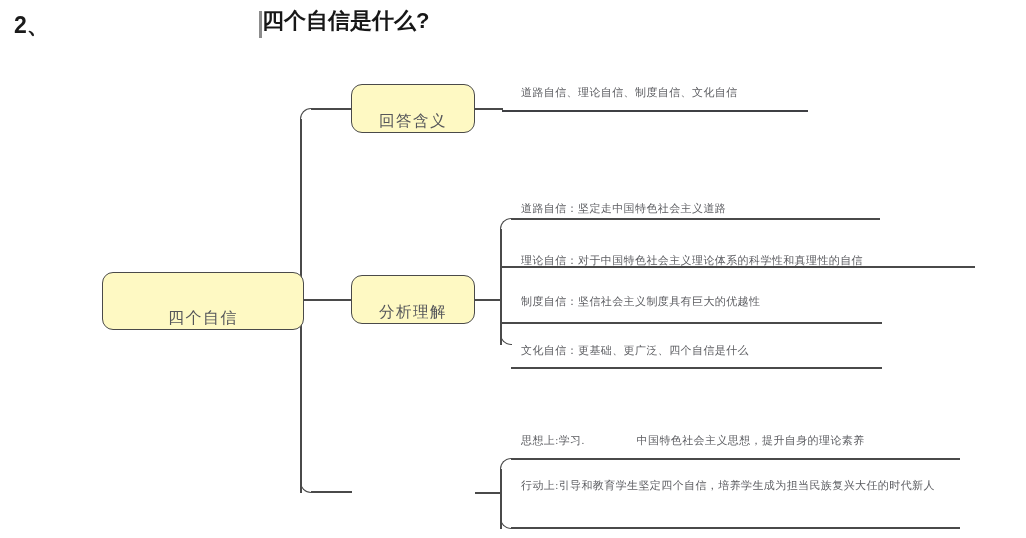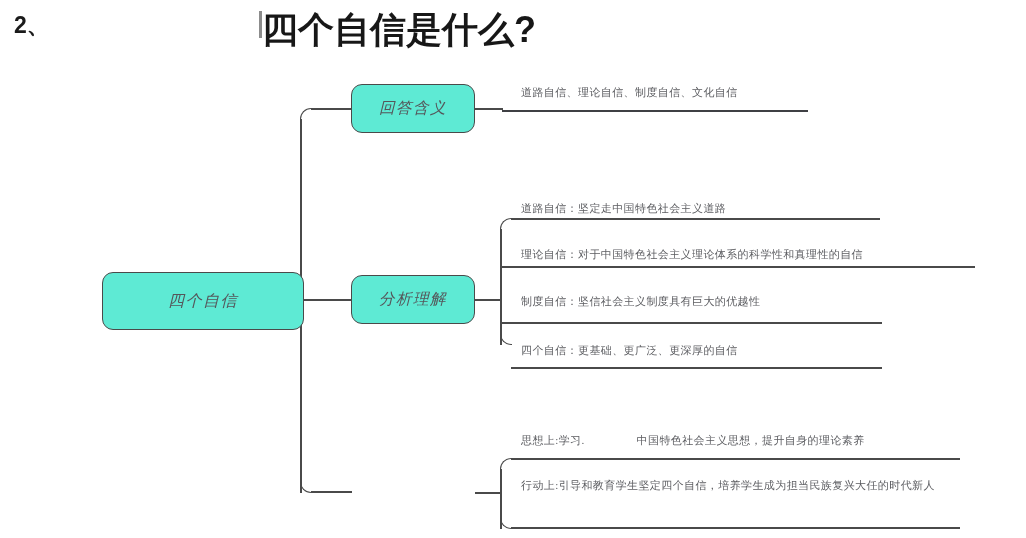--- a/index.html
+++ b/index.html
@@ -28,48 +28,47 @@
     font-size: 23px;
     color: #1b1b1b;
     letter-spacing: 0px;
   }
   .hdr-title {
     position: absolute;
     left: 262px;
     top: 6px;
     font-family: "Liberation Sans", sans-serif;
     font-weight: bold;
-    font-size: 36px;
+    font-size: 22px;
     color: #171717;
     white-space: nowrap;
   }
   .hdr-bar {
     position: absolute;
     left: 259px;
     top: 11px;
     width: 3px;
     height: 27px;
     background: #8c8c8c;
   }
 
   
   .node {
     position: absolute;
     box-sizing: border-box;
     border: 1.6px solid #4a4a4a;
     border-radius: 11px;
-    background: #5eead4;
+    background: #fef9c3;
     display: flex;
-    align-items: center;
+    align-items: flex-end;
     justify-content: center;
     color: #55565a;
     font-size: 15.5px;
     letter-spacing: 1.5px;
     white-space: nowrap;
-    font-style: italic;
   }
   .node.root {
     left: 102px;
     top: 272px;
     width: 202px;
     height: 58px;
     font-size: 16px;
   }
   .node.branch {
     left: 351px;
@@ -164,23 +163,23 @@
   <div class="ln ln-h" style="left:511px; top:218px; width:369px;"></div>
 
   <div class="ln ln-h" style="left:500px; top:266px; width:475px;"></div>
 
   <div class="ln ln-h" style="left:500px; top:322px; width:382px;"></div>
 
   <div class="elbow bl" style="left:500px; top:333px; width:12px; height:12px;"></div>
   <div class="ln ln-h" style="left:511px; top:367px; width:371px;"></div>
 
   <div class="leaf" style="left:521px; top:196px;">道路自信：坚定走中国特色社会主义道路</div>
-  <div class="leaf" style="left:521px; top:242px;">理论自信：对于中国特色社会主义理论体系的科学性和真理性的自信</div>
+  <div class="leaf" style="left:521px; top:248px;">理论自信：对于中国特色社会主义理论体系的科学性和真理性的自信</div>
   <div class="leaf" style="left:521px; top:289px;">制度自信：坚信社会主义制度具有巨大的优越性</div>
-  <div class="leaf" style="left:521px; top:338px;">四个自信：更基础、更广泛、更深厚的自信</div>
+  <div class="leaf" style="left:521px; top:338px;">文化自信：更基础、更广泛、四个自信是什么</div>
 
   <div class="ln ln-h" style="left:475px; top:492px; width:26px;"></div>
   <div class="ln ln-v" style="left:500px; top:469px; height:60px;"></div>
   <div class="elbow tl" style="left:500px; top:458px; width:12px; height:12px;"></div>
   <div class="ln ln-h" style="left:511px; top:458px; width:449px;"></div>
   <div class="elbow bl" style="left:500px; top:517px; width:12px; height:12px;"></div>
   <div class="ln ln-h" style="left:511px; top:527px; width:449px;"></div>
 
   <div class="leaf wrap" style="left:521px; top:473px; width:425px;">行动上:引导和教育学生坚定四个自信，培养学生成为担当民族复兴大任的时代新人</div>
 

